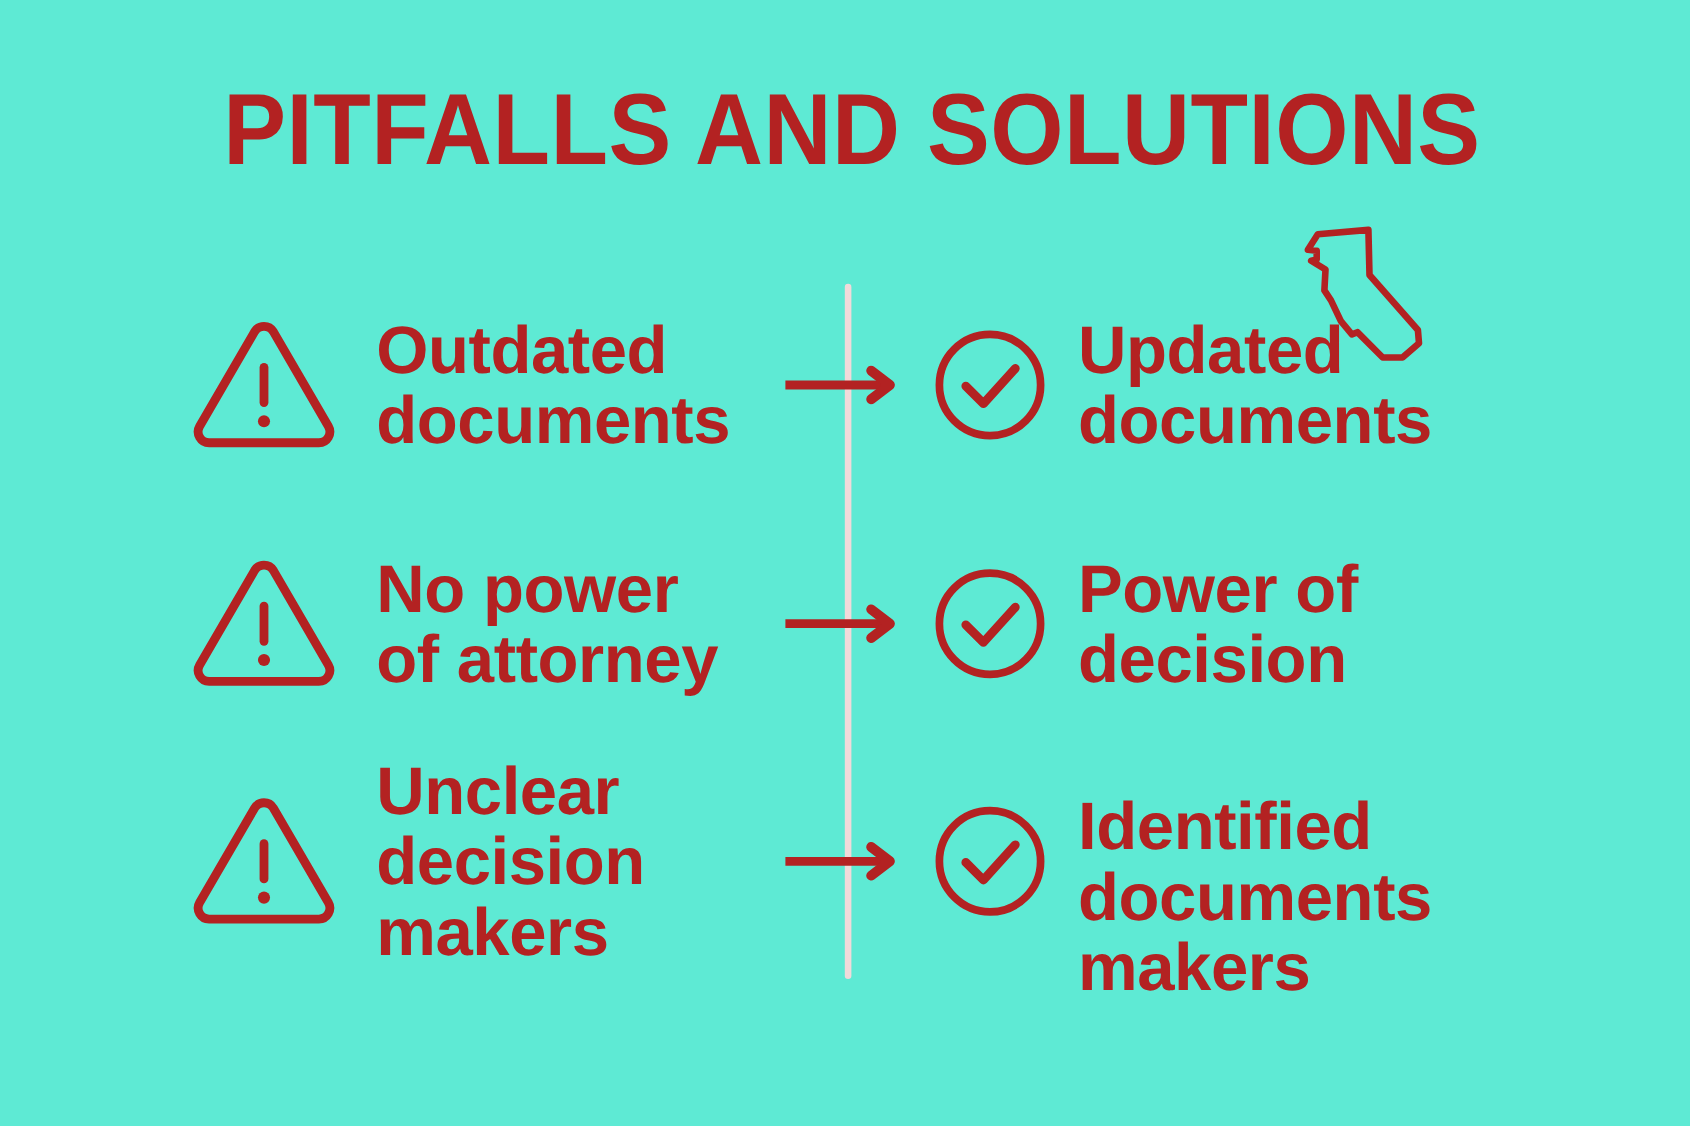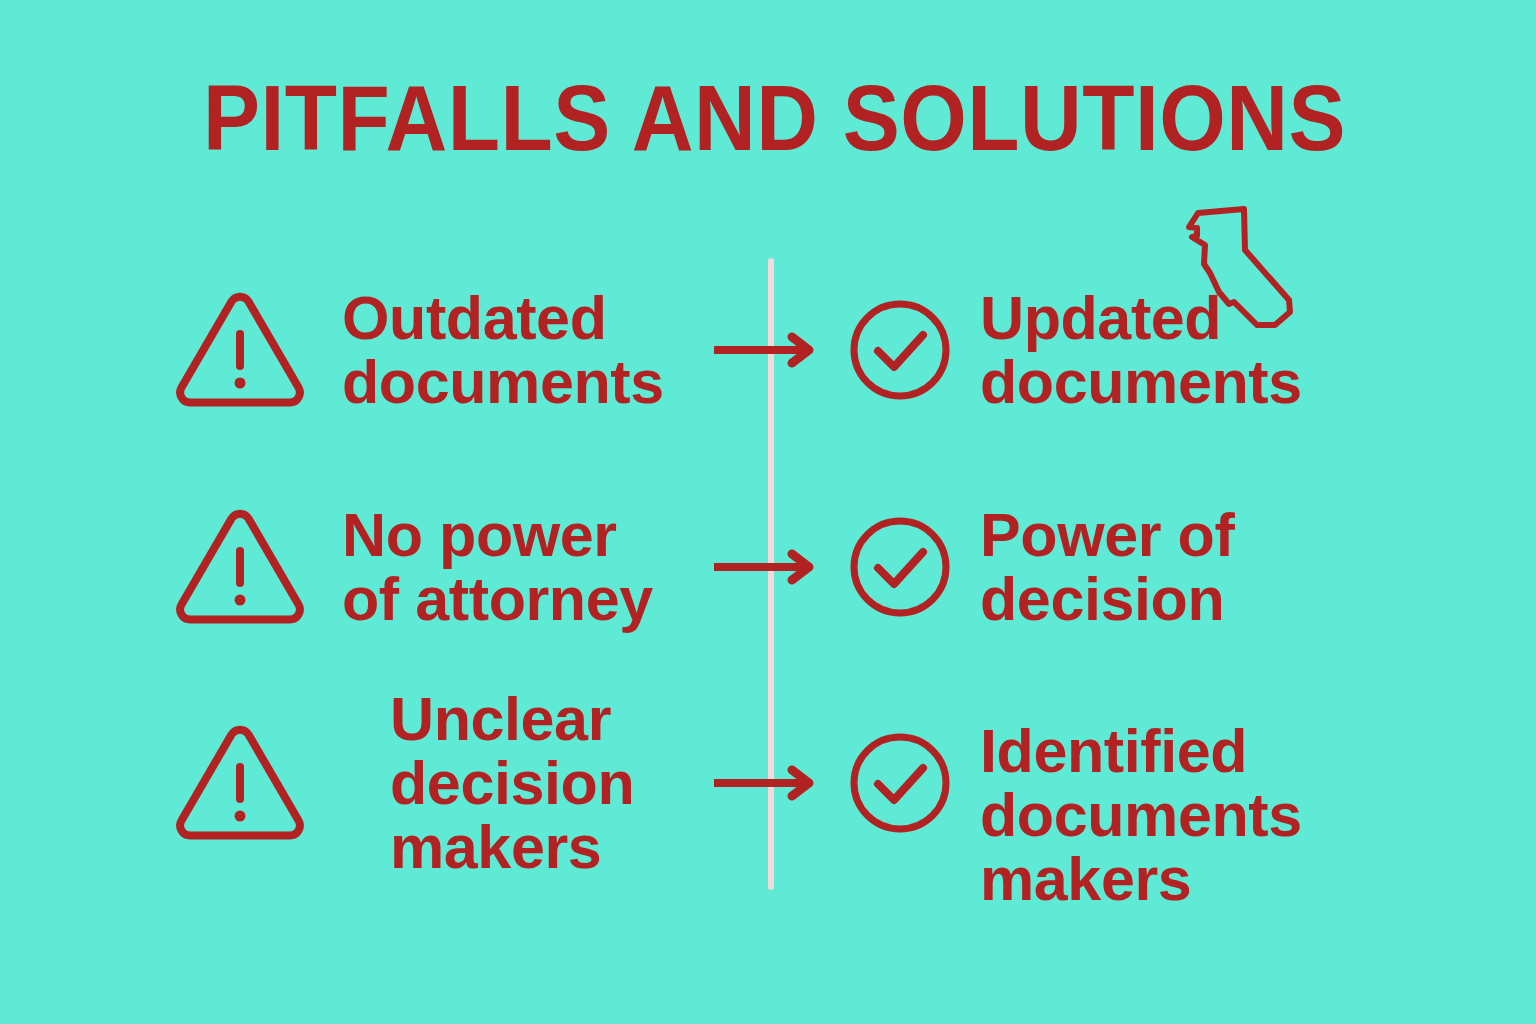--- a/index.html
+++ b/index.html
@@ -100,21 +100,21 @@
     left: 342px;
     width: 400px;
   }
   .right-text {
     left: 980px;
     width: 520px;
   }
 
   
   .lines-2 { top: -64px; }
-  .lines-3 { top: -96px; margin-left: 48px; }
+  .lines-3 { top: -96px; }
 
   
   .ca-outline {
     position: absolute;
     left: 1172px;
     top: 200px;
     width: 128px;
     height: 134px;
   }
   .ca-outline svg { display: block; width: 100%; height: 100%; }

